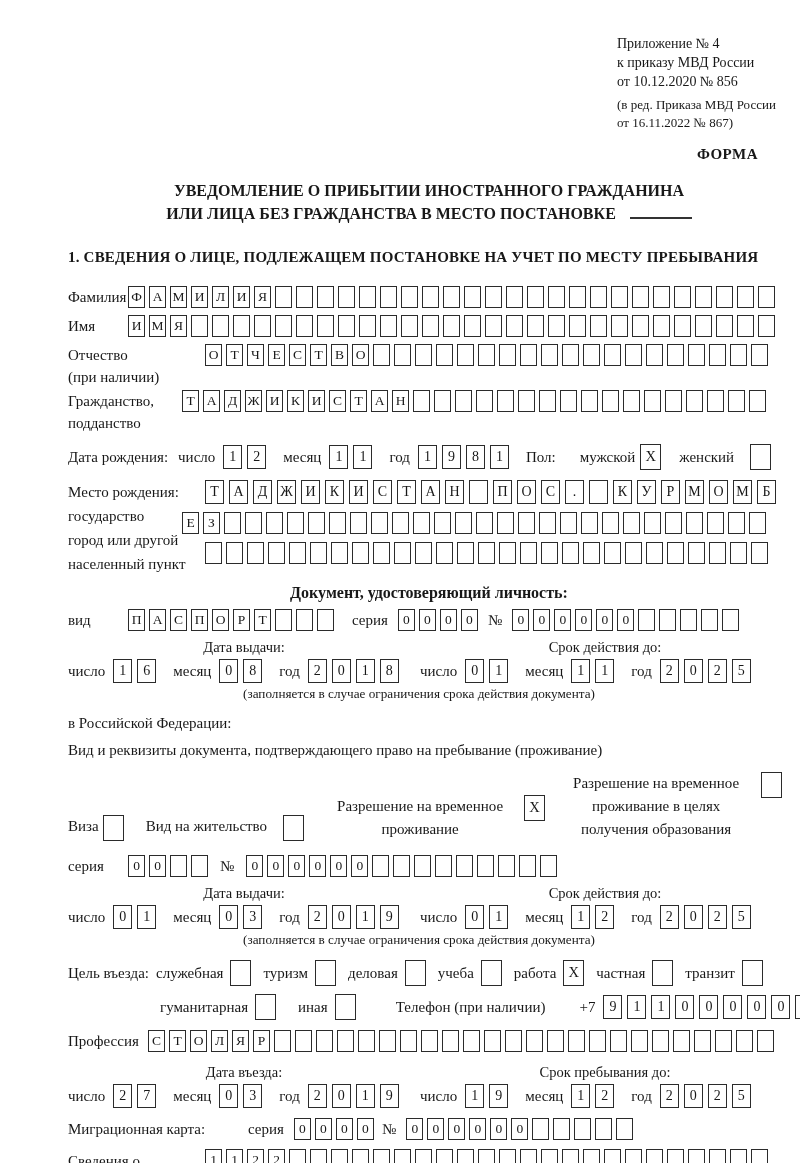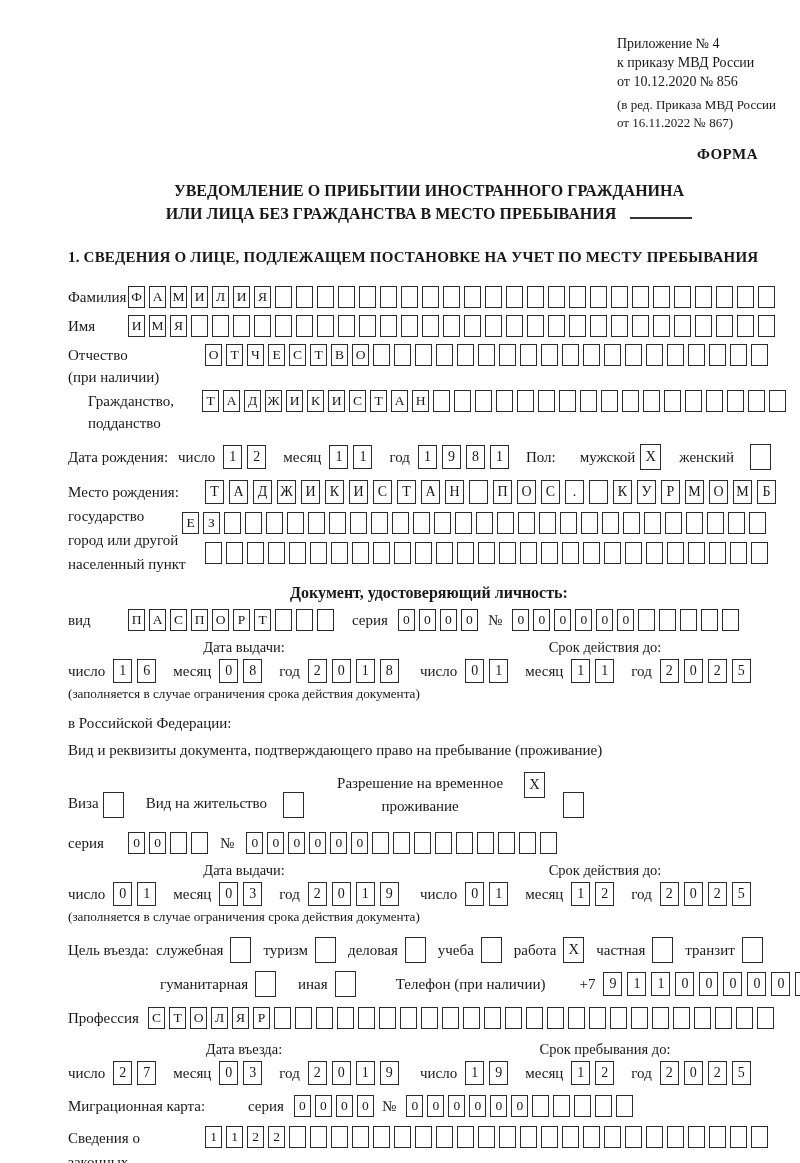--- a/index.html
+++ b/index.html
@@ -28,31 +28,31 @@
   .two-line{line-height:22px;}
   
   .center-bold{text-align:center;font-weight:bold;font-size:16px;margin-top:8px;}
   
   .datecols{display:flex;margin-top:8px;}
   .dc-left{width:352px;flex:none;}
   .dc-right{flex:1;}
   .datehead{text-align:center;font-size:14.5px;margin-bottom:3px;}
   .daterow{display:flex;align-items:center;white-space:nowrap;}
   .daterow .dlab:first-child{margin-left:0;}
-  .footnote{text-align:left;font-size:13.2px;padding-right:20px;margin-top:3px;}
+  .footnote{text-align:center;font-size:13.2px;padding-right:20px;margin-top:3px;}
   .para{line-height:27px;margin-top:8px;}
   
   .opts{display:flex;align-items:flex-end;margin-top:8px;}
   .opt{display:flex;align-items:flex-start;}
   .opt .olabel{line-height:23px;}
   .opt .center{text-align:center;}
   .purpose{display:flex;align-items:center;flex-wrap:nowrap;margin-top:12px;white-space:nowrap;}
   .purpose .plabel{margin-right:7px;}
   .purpose .checkbox{margin-right:12px;}
-  .mt2{margin-top:2px;justify-content:flex-end;} .mt10{margin-top:10px;} .mt12{margin-top:12px;} .mt14{margin-top:14px;}
+  .mt2{margin-top:2px;} .mt10{margin-top:10px;} .mt12{margin-top:12px;} .mt14{margin-top:14px;}
   .boxrows .cells{display:block;margin-top:0;}
   .boxrows .cells + .cells{margin-top:8px;}
   .shift-left{margin-left:-23px;}
 </style>
 </head>
 <body>
 
 <div class="page">
 
   <div class="hdr">
@@ -62,21 +62,21 @@
     <div class="sub">
       <div>(в ред. Приказа МВД России</div>
       <div>от 16.11.2022 № 867)</div>
     </div>
   </div>
 
   <div class="forma">ФОРМА</div>
 
   <div class="title">
     <div>УВЕДОМЛЕНИЕ О ПРИБЫТИИ ИНОСТРАННОГО ГРАЖДАНИНА</div>
-    <div><span>ИЛИ ЛИЦА БЕЗ ГРАЖДАНСТВА В МЕСТО ПРЕБЫВАНИЯ</span><span class="blank-line"></span></div>
+    <div><span>ИЛИ ЛИЦА БЕЗ ГРАЖДАНСТВА В МЕСТО ПОСТАНОВКЕ</span><span class="blank-line"></span></div>
   </div>
 
   <div class="sec-head">1. СВЕДЕНИЯ О ЛИЦЕ, ПОДЛЕЖАЩЕМ ПОСТАНОВКЕ НА УЧЕТ ПО МЕСТУ ПРЕБЫВАНИЯ</div>
 
   <div class="row" style="margin-top:20px;">
     <span class="lab w60">Фамилия</span>
     <span class="cells"><span class="cell">Ф</span><span class="cell">А</span><span class="cell">М</span><span class="cell">И</span><span class="cell">Л</span><span class="cell">И</span><span class="cell">Я</span><span class="cell"></span><span class="cell"></span><span class="cell"></span><span class="cell"></span><span class="cell"></span><span class="cell"></span><span class="cell"></span><span class="cell"></span><span class="cell"></span><span class="cell"></span><span class="cell"></span><span class="cell"></span><span class="cell"></span><span class="cell"></span><span class="cell"></span><span class="cell"></span><span class="cell"></span><span class="cell"></span><span class="cell"></span><span class="cell"></span><span class="cell"></span><span class="cell"></span><span class="cell"></span><span class="cell"></span></span>
   </div>
 
   <div class="row">
@@ -180,20 +180,21 @@
     </span>
     <span class="opt" style="margin-left:22px;">
       <span class="olabel">Вид на жительство</span>
       <span class="checkbox" style="margin-left:16px;"></span>
     </span>
     <span class="opt" style="margin-left:20px;">
       <span class="olabel center" style="width:192px;">Разрешение на временное проживание</span>
       <span class="checkbox" style="margin-left:8px;">X</span>
     </span>
     <span class="opt" style="margin-left:12px;">
+      <span class="olabel center" style="width:198px;">Разрешение на временное проживание в целях получения образования</span>
       <span class="checkbox" style="margin-left:6px;"></span>
     </span>
   </div>
 
   <div class="row mt14">
     <span class="lab w60">серия</span>
     <span class="cells"><span class="cell">0</span><span class="cell">0</span><span class="cell"></span><span class="cell"></span></span>
     <span style="margin:0 12px 0 8px;">№</span>
     <span class="cells"><span class="cell">0</span><span class="cell">0</span><span class="cell">0</span><span class="cell">0</span><span class="cell">0</span><span class="cell">0</span><span class="cell"></span><span class="cell"></span><span class="cell"></span><span class="cell"></span><span class="cell"></span><span class="cell"></span><span class="cell"></span><span class="cell"></span><span class="cell"></span></span>
   </div>

